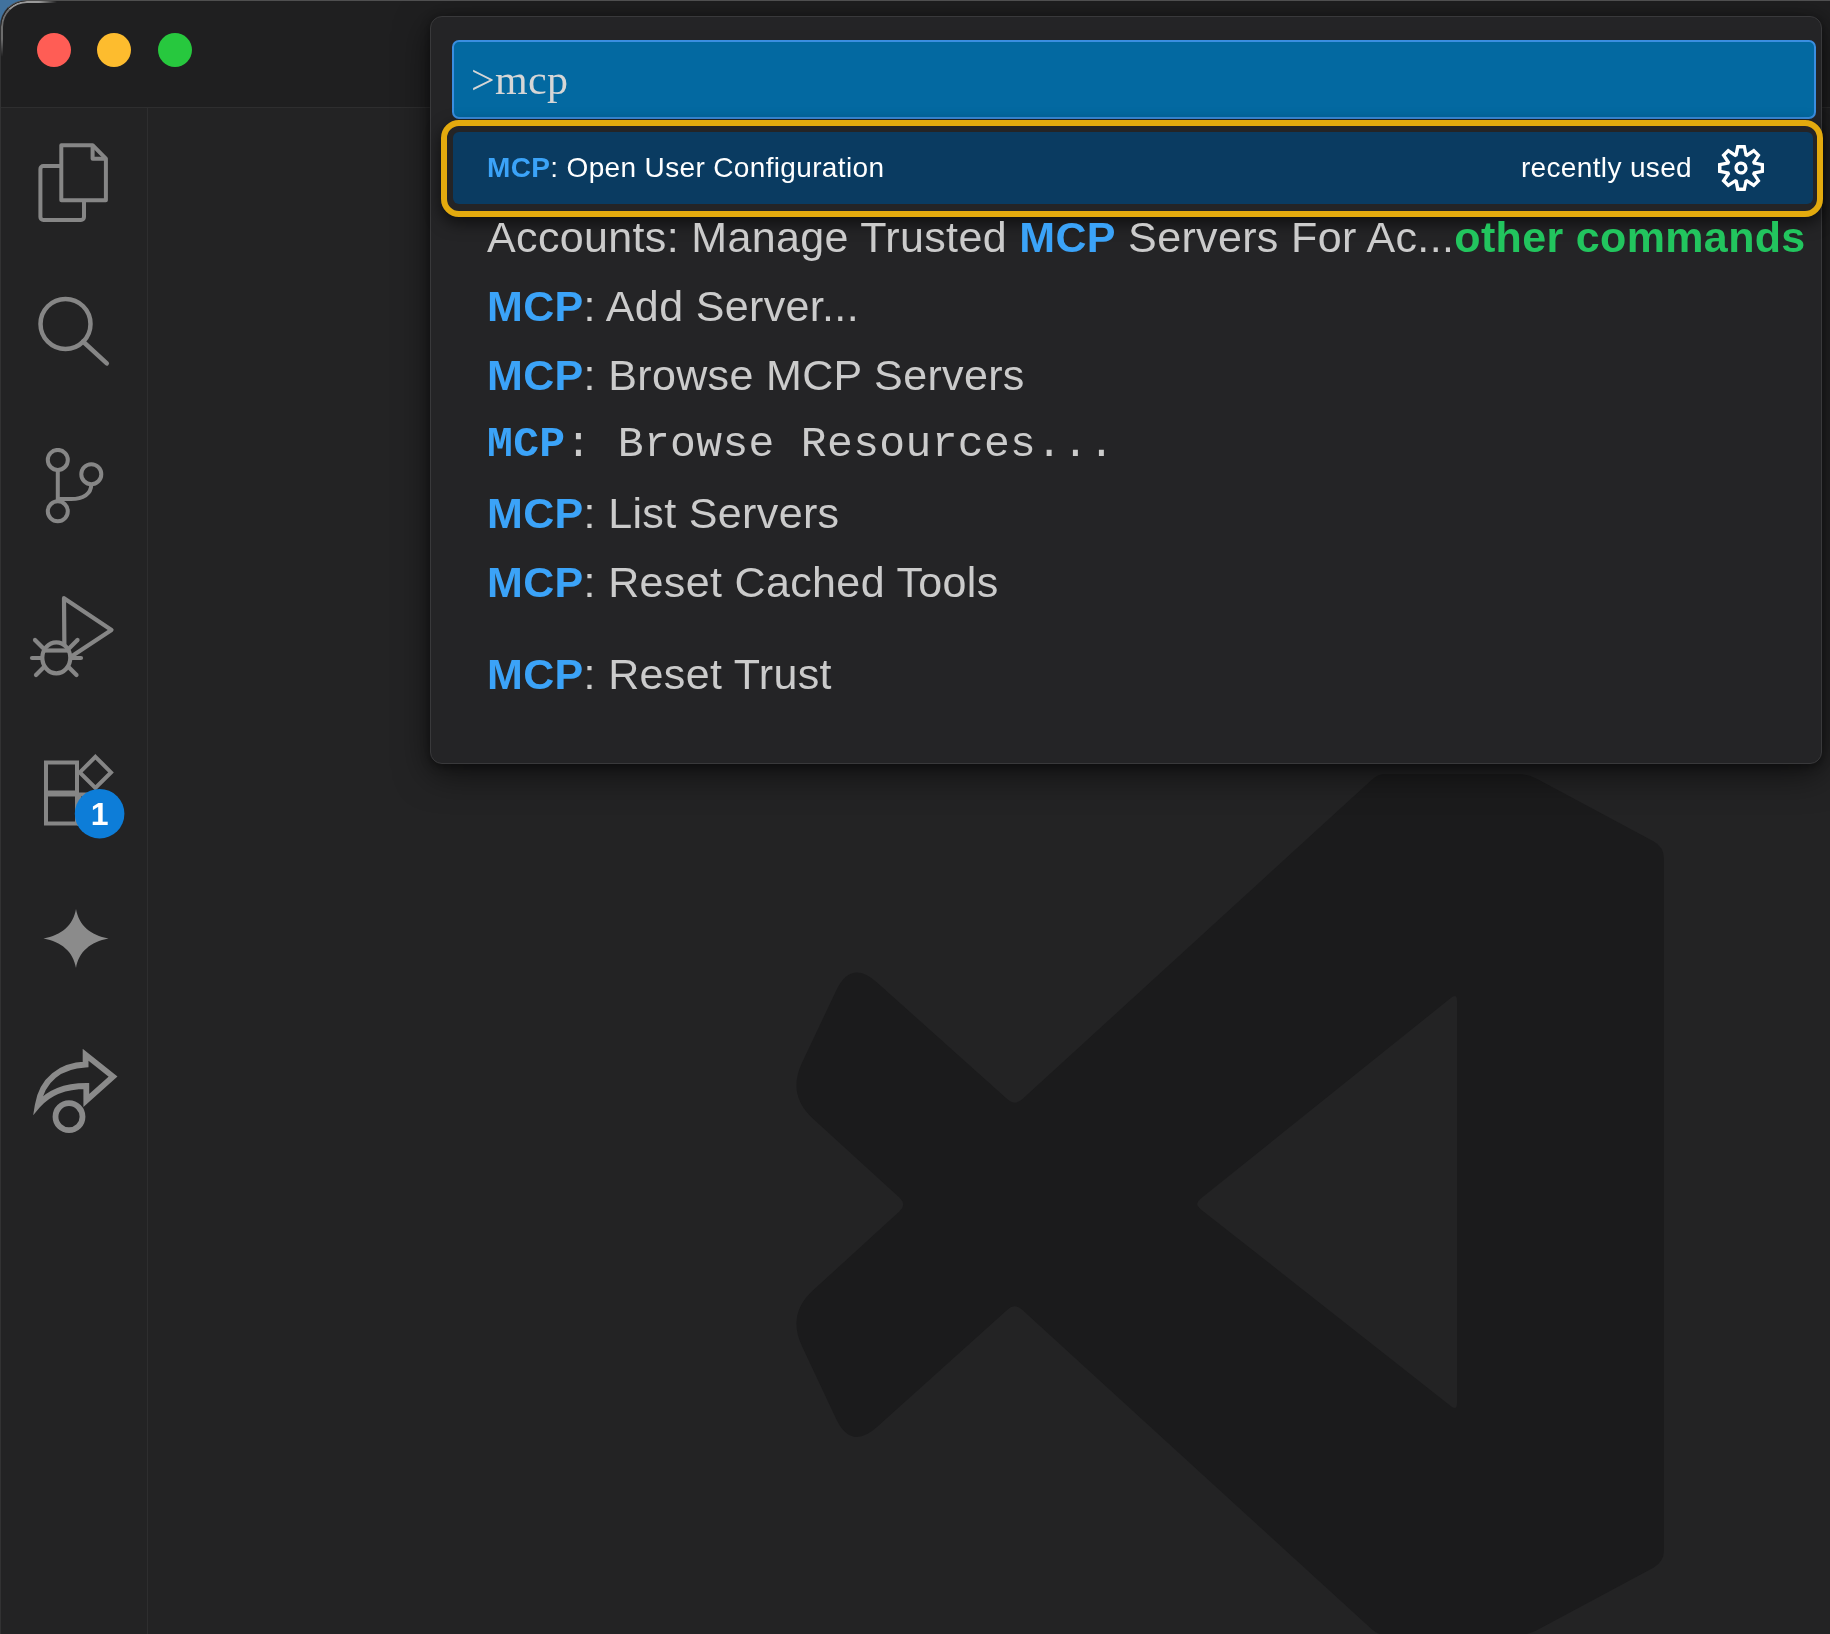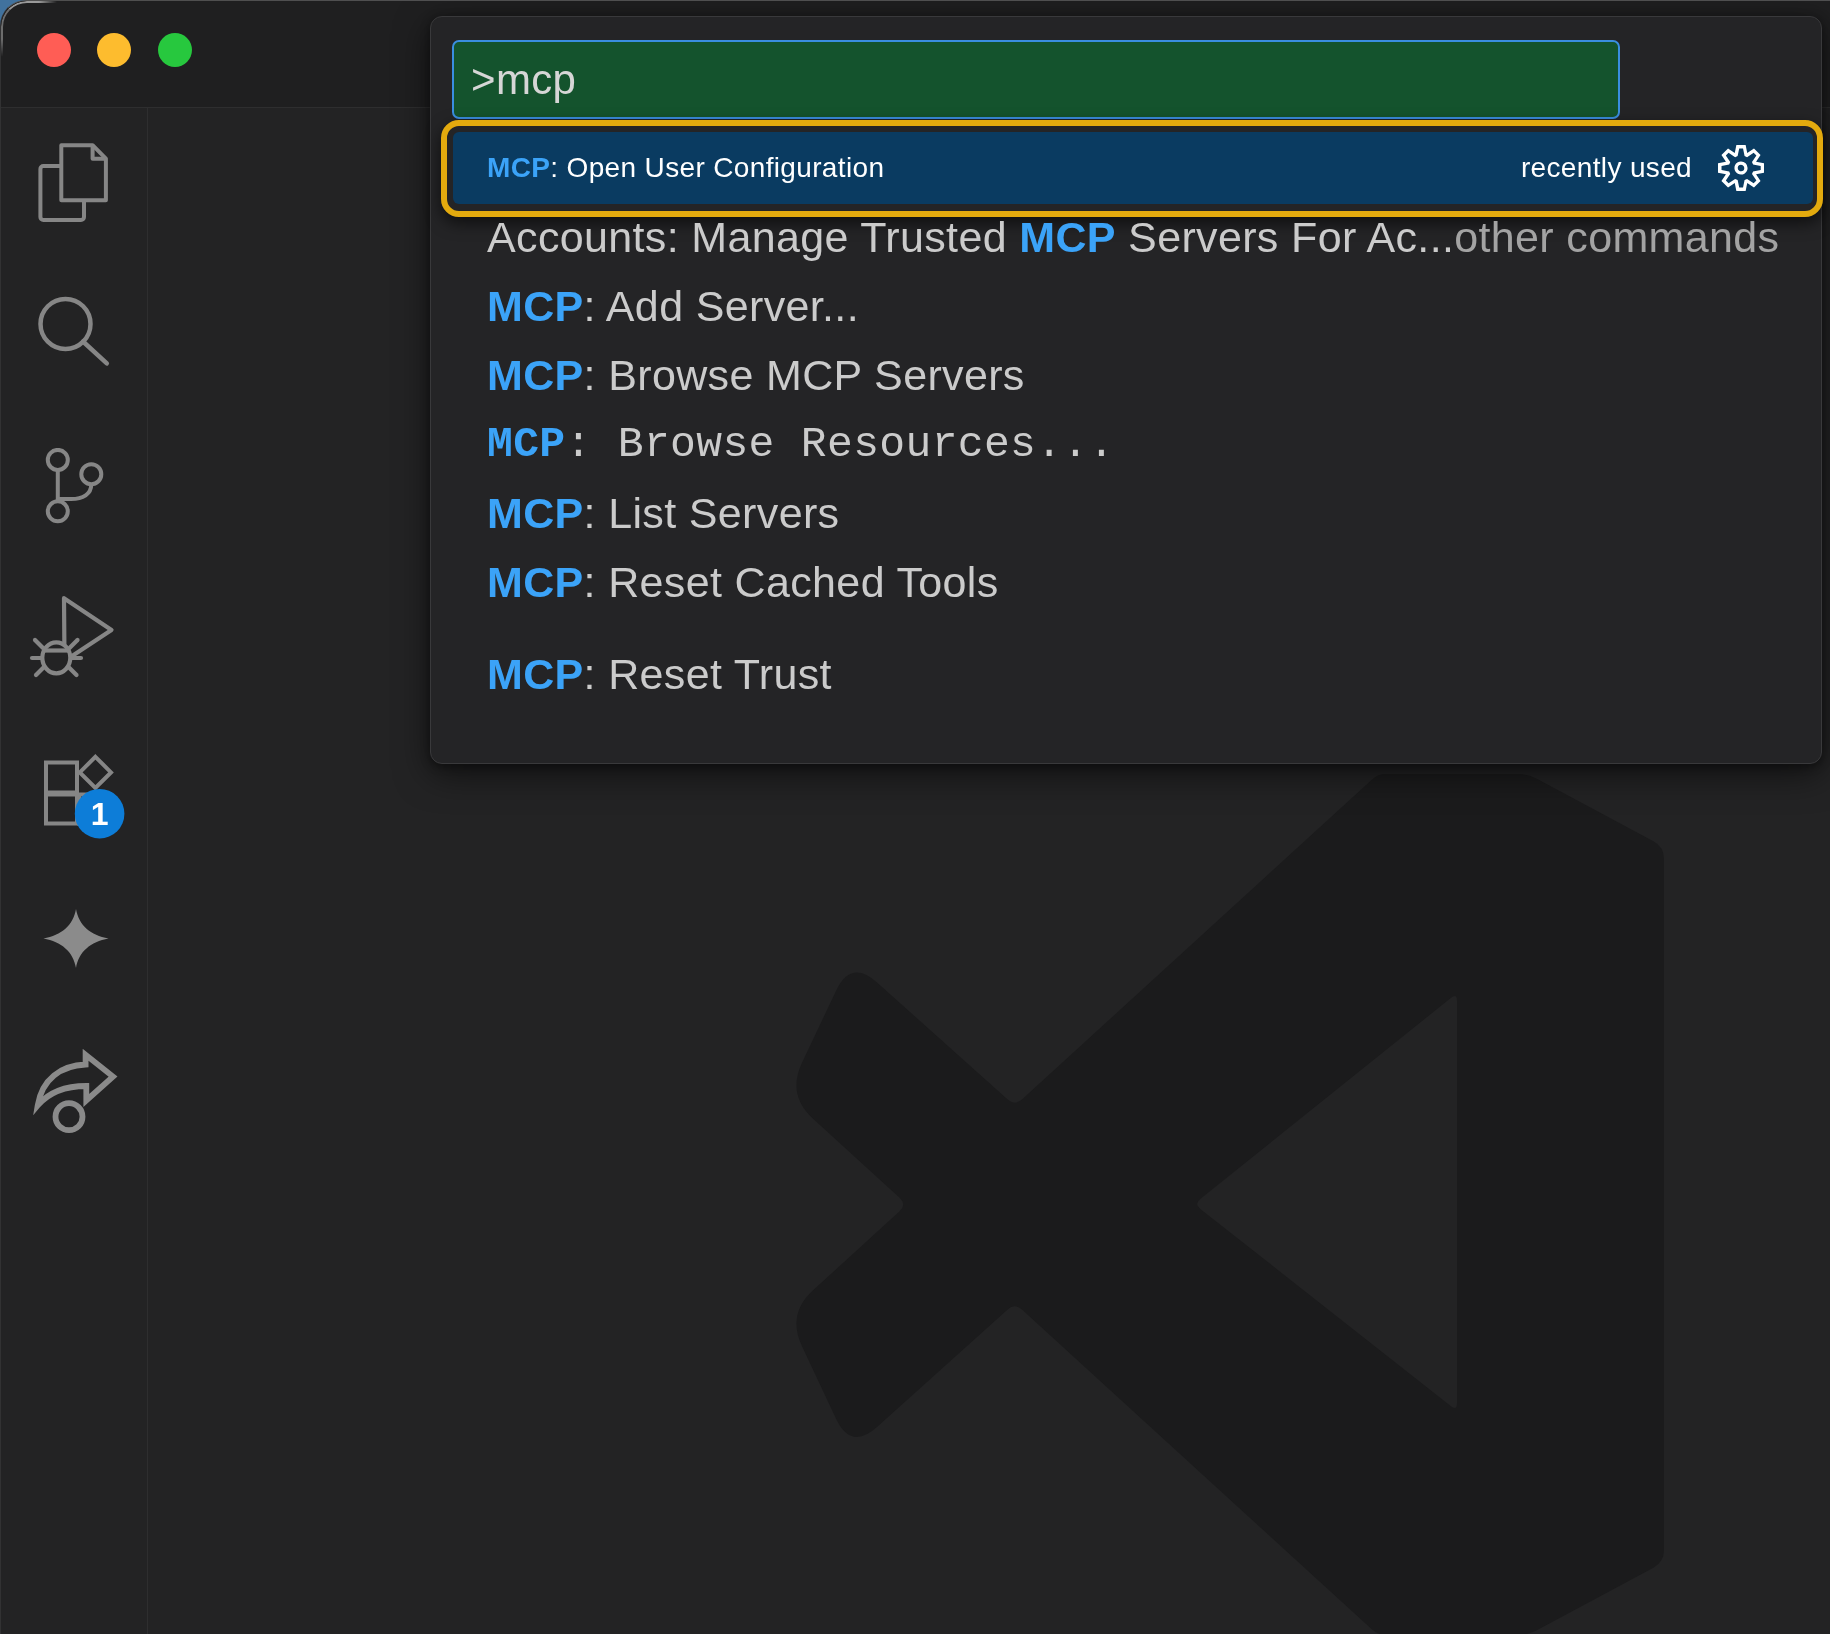--- a/index.html
+++ b/index.html
@@ -36,24 +36,24 @@
   }
   .icon { position:absolute; }
   .watermark { position:absolute; }
   
   .palette {
     position:absolute; left:429px; top:15px; width:1392px; height:748px;
     background:#242426; border:1px solid #39393b; border-radius:12px;
     box-shadow:0 10px 34px rgba(0,0,0,0.55), 0 2px 10px rgba(0,0,0,0.4);
   }
   .qinput {
-    position:absolute; left:21px; top:23px; width:1168px; height:79px;
-    background:#14532d; border:2px solid #3a8ee0; border-radius:7px;
+    position:absolute; left:21px; top:23px; width:1364px; height:79px;
+    background:#0369a1; border:2px solid #3a8ee0; border-radius:7px;
     display:flex; align-items:center; padding-left:17px;
-    font-size:42px; color:#d6d6d6; letter-spacing:0.35px;
+    font-size:42px; color:#d6d6d6; letter-spacing:0.35px;font-family:Liberation Serif, serif;
   }
   .yellowbox {
     position:absolute; left:10px; top:103px; width:1382px; height:97px;
     border:6.5px solid #e3aa0e; border-radius:18px;
     box-shadow:0 6px 16px rgba(0,0,0,0.6);
   }
   .selrow {
     position:absolute; left:22px; top:115px; width:1360px; height:72px;
     background:#0a3b61; border-radius:6px;
     display:flex; align-items:center; justify-content:space-between;
@@ -61,21 +61,21 @@
     font-size:28px; color:#ffffff; letter-spacing:0.35px;
   }
   .selrow .right { display:flex; align-items:center; gap:26px; }
   .hl { color:#3ba3f8; font-weight:bold; }
   .row {
     position:absolute; left:22px; width:1360px; height:69px;
     display:flex; align-items:center; justify-content:space-between;
     padding:0 45px 0 34px;
     font-size:43px; color:#cbcbcb; white-space:nowrap; letter-spacing:0.35px;
   }
-  .link { color:#a3a3a3; }
+  .link { color:#22c55e;font-weight:bold; }
 </style>
 </head>
 <body>
 <div class="window">
 
   <svg class="watermark" style="left:770px; top:773px;" width="894" height="862" viewBox="0 0 894 862">
     <path fill="#1b1b1c" fill-rule="evenodd" d="M601.1 5.4Q607.0 0.0 615.0 0.0L747.0 0.0Q757.0 0.0 765.8 4.7L882.4 67.3Q893.0 73.0 893.0 85.0L893.0 776.0Q893.0 788.0 882.4 793.7L765.8 856.3Q757.0 861.0 747.0 861.0L615.0 861.0Q607.0 861.0 601.1 855.6L251.2 535.7Q243.8 529.0 236.4 535.7L106.0 653.0Q80.0 676.4 65.1 644.7L30.9 571.9Q16.0 540.2 41.8 516.6L128.6 437.2Q136.0 430.5 128.6 423.8L41.8 344.4Q16.0 320.8 30.9 289.1L65.1 216.7Q80.0 185.0 106.0 208.4L236.4 325.3Q243.8 332.0 251.2 325.3L601.1 5.4Z M686.0 227.0Q686.0 219.0 679.8 224.0L429.2 425.0Q423.0 430.0 429.3 434.9L679.7 632.1Q686.0 637.0 686.0 629.0L686.0 227.0Z"></path>
   </svg>
 
   <div class="titlebar">

